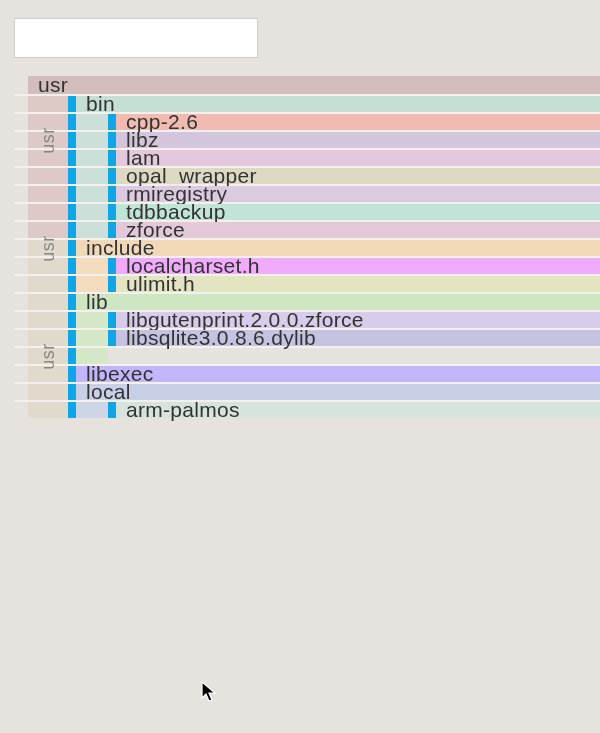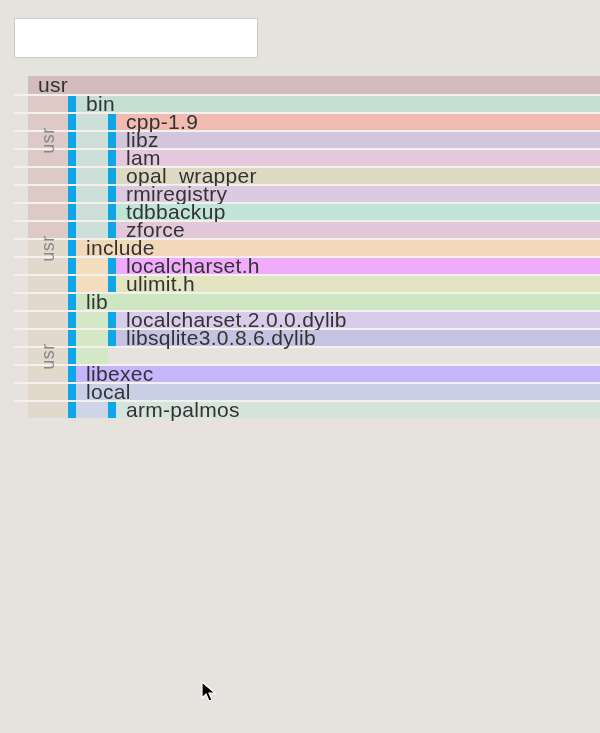--- a/index.html
+++ b/index.html
@@ -82,21 +82,21 @@
     <div class="cell grow" style="background:#d3bdbc">usr</div>
   </div>
 
   <div class="row">
     <div class="gutter" style="background:#ddcac7"></div>
     <div class="cell grow gap" style="background:#c6dfd5">bin</div>
   </div>
   <div class="row">
     <div class="gutter" style="background:#ddcac7"></div>
     <div class="gutter gap" style="background:#cce0d9"></div>
-    <div class="cell grow gap" style="background:#f1bbb2">cpp-1.9</div>
+    <div class="cell grow gap" style="background:#f1bbb2">cpp-2.6</div>
   </div>
   <div class="row">
     <div class="gutter" style="background:#ddcac7">
         <span>usr</span>
       </div>
     <div class="gutter gap" style="background:#cce0d9"></div>
     <div class="cell grow gap" style="background:#d3c6dc">libz</div>
   </div>
   <div class="row">
     <div class="gutter" style="background:#ddcac7"></div>
@@ -141,21 +141,21 @@
     <div class="cell grow gap" style="background:#e3e4c2">ulimit.h</div>
   </div>
 
   <div class="row">
     <div class="gutter" style="background:#e0d9cc"></div>
     <div class="cell grow gap" style="background:#cfe6c2">lib</div>
   </div>
   <div class="row">
     <div class="gutter" style="background:#e0d9cc"></div>
     <div class="gutter gap" style="background:#d4e8c8"></div>
-    <div class="cell grow gap" style="background:#d7ccea">localcharset.2.0.0.dylib</div>
+    <div class="cell grow gap" style="background:#d7ccea">libgutenprint.2.0.0.zforce</div>
   </div>
   <div class="row">
     <div class="gutter" style="background:#e0d9cc"></div>
     <div class="gutter gap" style="background:#d4e8c8"></div>
     <div class="cell grow gap" style="background:#c6c3e2">libsqlite3.0.8.6.dylib</div>
   </div>
   <div class="row">
     <div class="gutter" style="background:#e0d9cc">
         <span>usr</span>
       </div>

